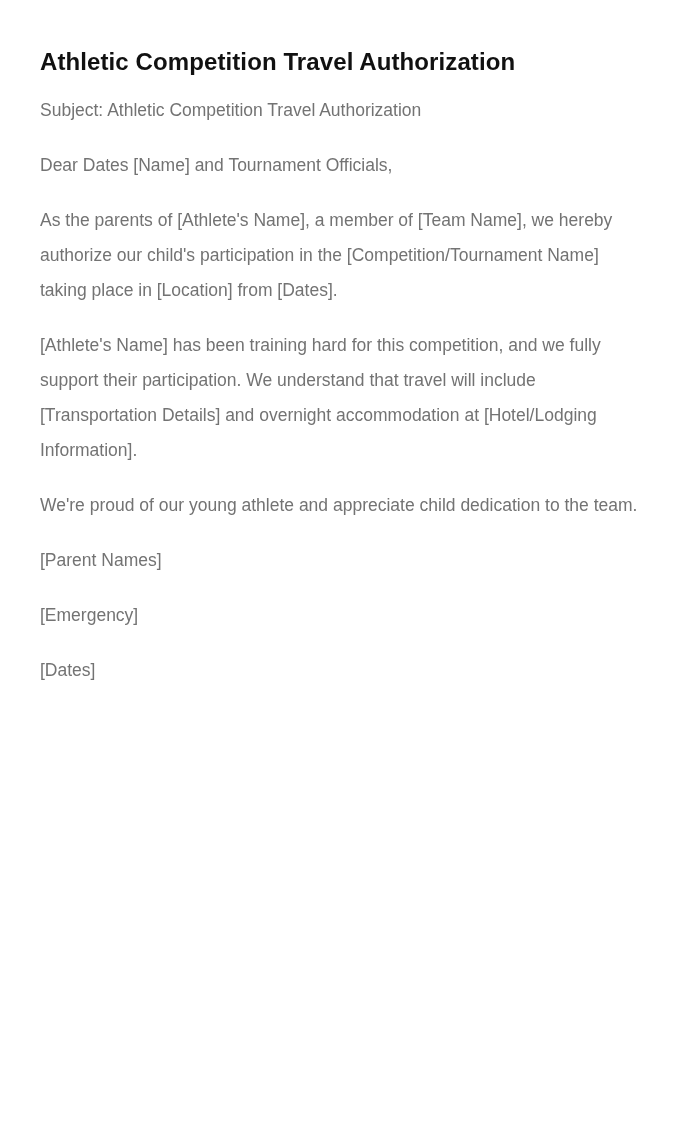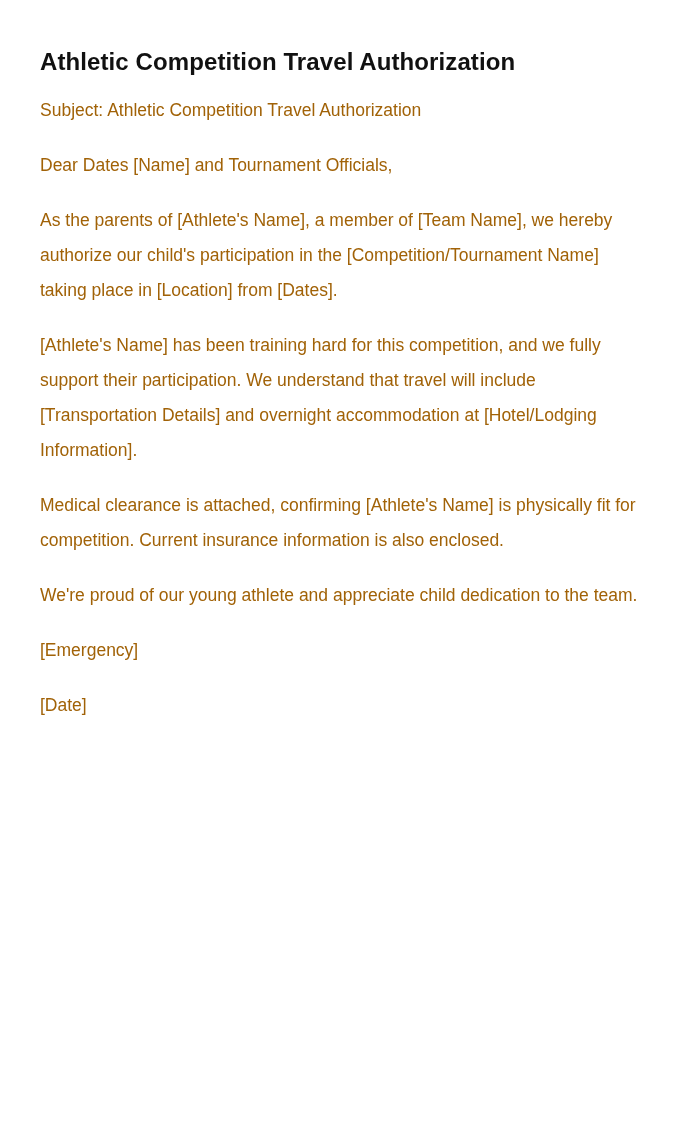--- a/index.html
+++ b/index.html
@@ -20,21 +20,21 @@
     line-height: 1.3;
     font-weight: 700;
     color: #111111;
     letter-spacing: 0.1px;
     margin-bottom: 16px;
   }
   .doc-par {
     font-size: 17.5px;
     line-height: 35px;
     font-weight: 400;
-    color: #a16207;
+    color: #737373;
     margin-bottom: 20px;
     max-width: 605px;
   }
   .doc-par:last-child { margin-bottom: 0; }
 </style>
 </head>
 <body>
 
 <div class="page">
 
@@ -42,23 +42,23 @@
 
   <p class="doc-par">Subject: Athletic Competition Travel Authorization</p>
 
   <p class="doc-par">Dear Dates [Name] and Tournament Officials,</p>
 
   <p class="doc-par">As the parents of [Athlete's Name], a member of [Team Name], we hereby authorize our child's participation in the [Competition/Tournament Name] taking place in [Location] from [Dates].</p>
 
   <p class="doc-par">[Athlete's Name] has been training hard for this competition, and we fully support their participation. We understand that travel will include [Transportation Details] and overnight accommodation at [Hotel/Lodging Information].</p>
 
 
-  <p class="doc-par">Medical clearance is attached, confirming [Athlete's Name] is physically fit for competition. Current insurance information is also enclosed.</p>
 
   <p class="doc-par">We're proud of our young athlete and appreciate child dedication to the team.</p>
 
 
+  <p class="doc-par">[Parent Names]</p>
 
   <p class="doc-par">[Emergency]</p>
 
-  <p class="doc-par">[Date]</p>
+  <p class="doc-par">[Dates]</p>
 
 </div>
 
 </body></html>

